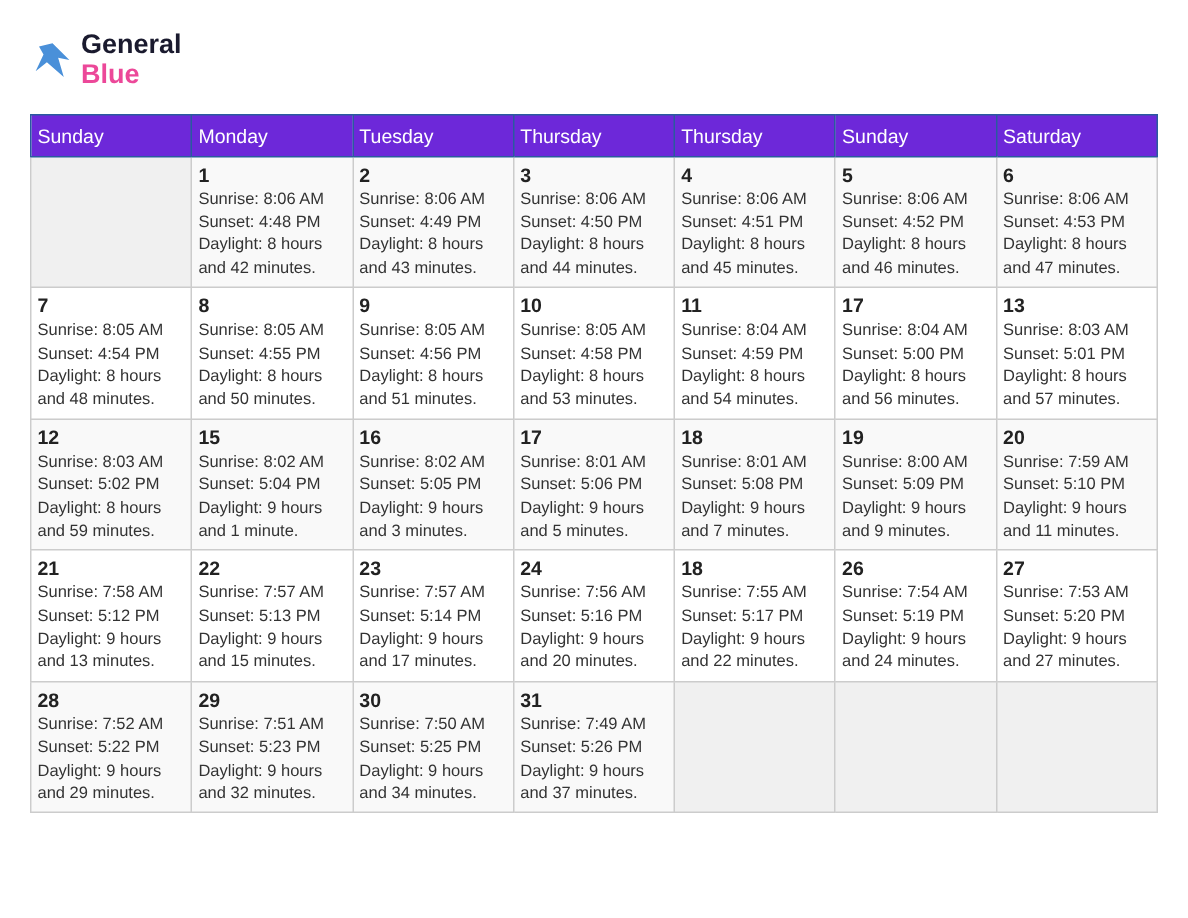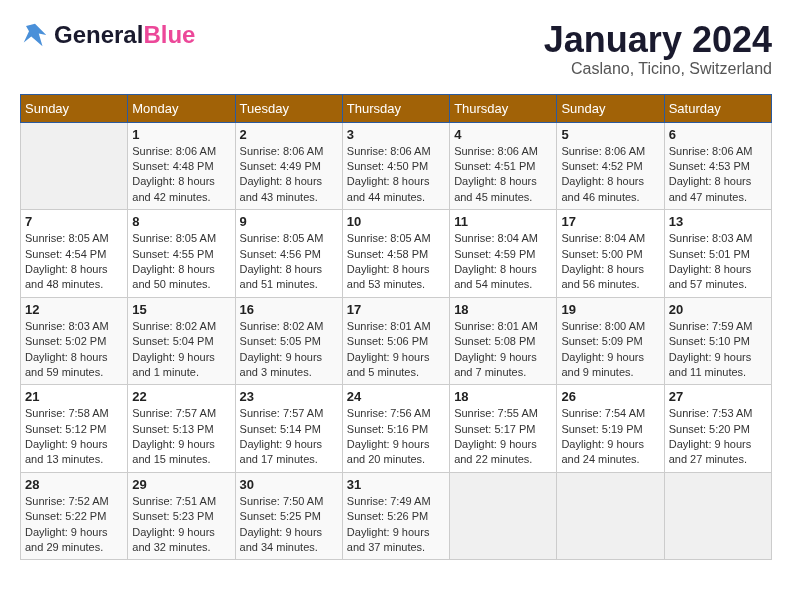--- a/index.html
+++ b/index.html
@@ -16,22 +16,22 @@
       align-items: flex-start;
       margin-bottom: 16px;
     }
     .logo {
       display: flex;
       align-items: center;
       gap: 4px;
     }
     .logo-text {
       display: flex;
-      flex-direction: row;
-      font-size: 24px;
+      flex-direction: column;
+      font-size: 18px;
       font-weight: bold;
       color: #1a1a2e;
       line-height: 1.1;
     }
     .logo-text span:first-child { color: #1a1a2e; }
     .logo-text span.blue { color: #ec4899; }
     .logo-bird {
       width: 30px;
       height: 30px;
     }
@@ -47,21 +47,21 @@
     .location {
       font-size: 16px;
       color: #555;
     }
     .calendar {
       width: 100%;
       border-collapse: collapse;
       font-size: 11px;
     }
     .calendar thead th {
-      background: #a16207;
+      background: #6d28d9;
       color: #fff;
       padding: 6px 4px;
       text-align: left;
       font-size: 13px;
       font-weight: normal;
       border: 1px solid #2a5a9f;
     }
     .calendar tbody td {
       border: 1px solid #ccc;
       vertical-align: top;
@@ -97,24 +97,20 @@
 <div class="header">
   <div class="logo">
     <svg class="logo-bird" viewBox="0 0 40 40">
       <polygon points="20,5 35,20 25,18 30,35 15,22 5,30 12,15 8,8" fill="#4a90d9"></polygon>
     </svg>
     <div class="logo-text">
       <span>General</span>
       <span class="blue">Blue</span>
     </div>
   </div>
-  <div class="title-section">
-    <div class="month-title">January 2024</div>
-    <div class="location">Caslano, Ticino, Switzerland</div>
-  </div>
 </div>
 
 <table class="calendar">
   <thead>
     <tr>
     <th>Sunday</th>
         <th>Monday</th>
         <th>Tuesday</th>
         <th>Thursday</th>
         <th>Thursday</th>

